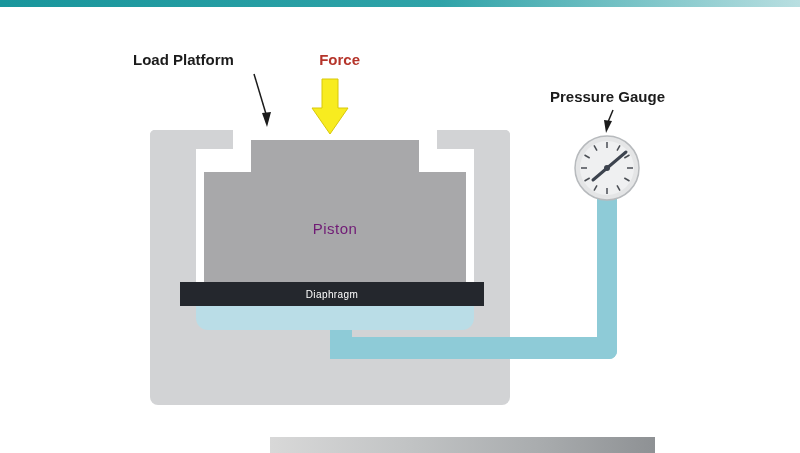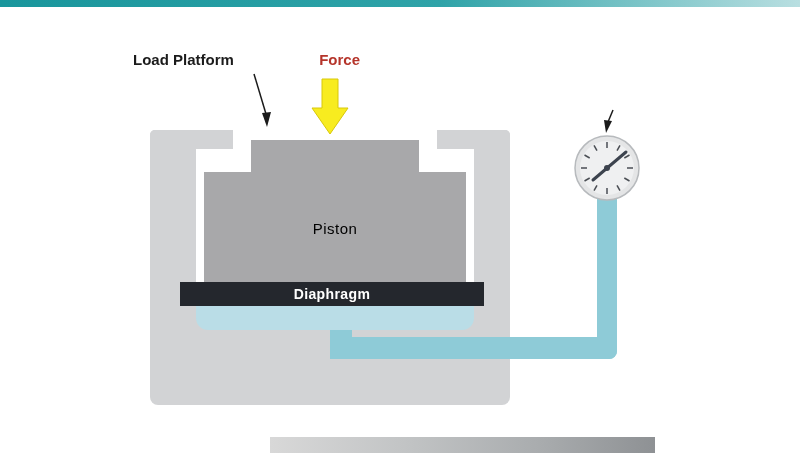--- a/index.html
+++ b/index.html
@@ -39,29 +39,29 @@
   .fluid {
     left: 196px; top: 306px; width: 278px; height: 24px;
     background: #badde7; border-radius: 0 0 12px 12px; z-index: 3;
   }
 
   
   .piston-part { background: #a8a8aa; z-index: 4; }
   .piston-platform { left: 251px; top: 140px; width: 168px; height: 36px; }
   .piston-body     { left: 204px; top: 172px; width: 262px; height: 112px;
                      display: flex; align-items: center; justify-content: center; }
-  .piston-label { color: #000000; font-size: 15px; letter-spacing: 0.5px; }
+  .piston-label { color: #701a75; font-size: 15px; letter-spacing: 0.5px; }
 
   
   .diaphragm {
     left: 180px; top: 282px; width: 304px; height: 24px;
     background: #24272d; z-index: 4;
     display: flex; align-items: center; justify-content: center;
   }
-  .diaphragm-label { color: #ffffff; font-size: 14px; font-weight: bold; letter-spacing: 0.4px; }
+  .diaphragm-label { color: #ffffff; font-size: 10px; font-weight: normal; letter-spacing: 0.4px; }
 
   
   .gauge-wrap { left: 573px; top: 134px; width: 68px; height: 68px; z-index: 5; }
 
   
   .lbl { color: #1b1b1b; font-size: 15px; font-weight: bold; z-index: 6; white-space: nowrap; }
   .lbl-load-platform { left: 126px; top: 51px; margin-left: 7px; }
   .lbl-force { left: 300px; top: 51px; width: 60px; text-align: right; color: #b5342a; }
   .lbl-pressure-gauge { left: 540px; top: 88px; width: 135px; text-align: center; }
 
@@ -125,20 +125,21 @@
         <line x1="0" y1="-26" x2="0" y2="-20" transform="rotate(300)"></line>
         <line x1="0" y1="-26" x2="0" y2="-20" transform="rotate(330)"></line>
       </g>
       <line x1="-14" y1="12" x2="19" y2="-16" stroke="#3c434e" stroke-width="3" stroke-linecap="round"></line>
       <circle cx="0" cy="0" r="3" fill="#3c434e"></circle>
     </svg>
   </div>
 
   <div class="abs lbl lbl-load-platform">Load Platform</div>
   <div class="abs lbl lbl-force">Force</div>
+  <div class="abs lbl lbl-pressure-gauge">Pressure Gauge</div>
 
   <svg class="abs annot" viewBox="0 0 800 453">
 
     <polygon points="322,79 338,79 338,108 348,108 330,134 312,108 322,108" fill="#f8ec1f" stroke="#d8c80a" stroke-width="1"></polygon>
 
     <g stroke="#1b1b1b" fill="#1b1b1b">
       <line x1="254" y1="74" x2="266" y2="114" stroke-width="1.5"></line>
       <polygon points="262,113 271,112 267,127" stroke="none"></polygon>
     </g>
 

